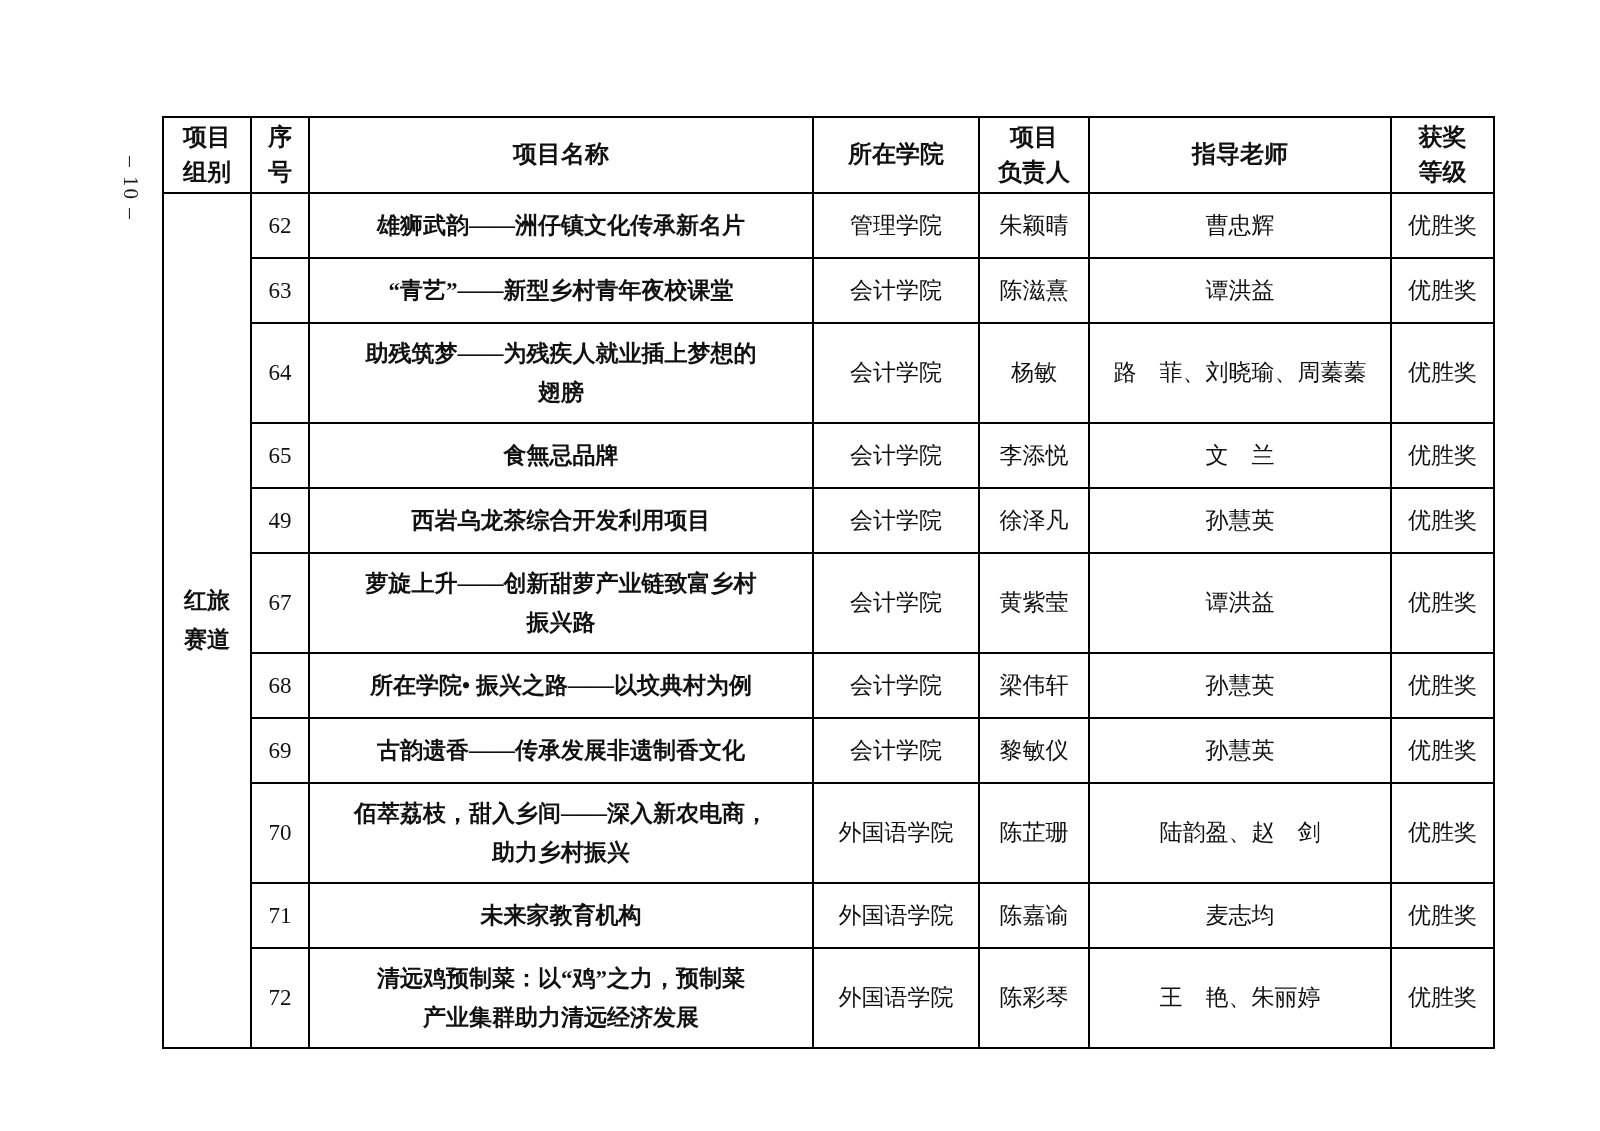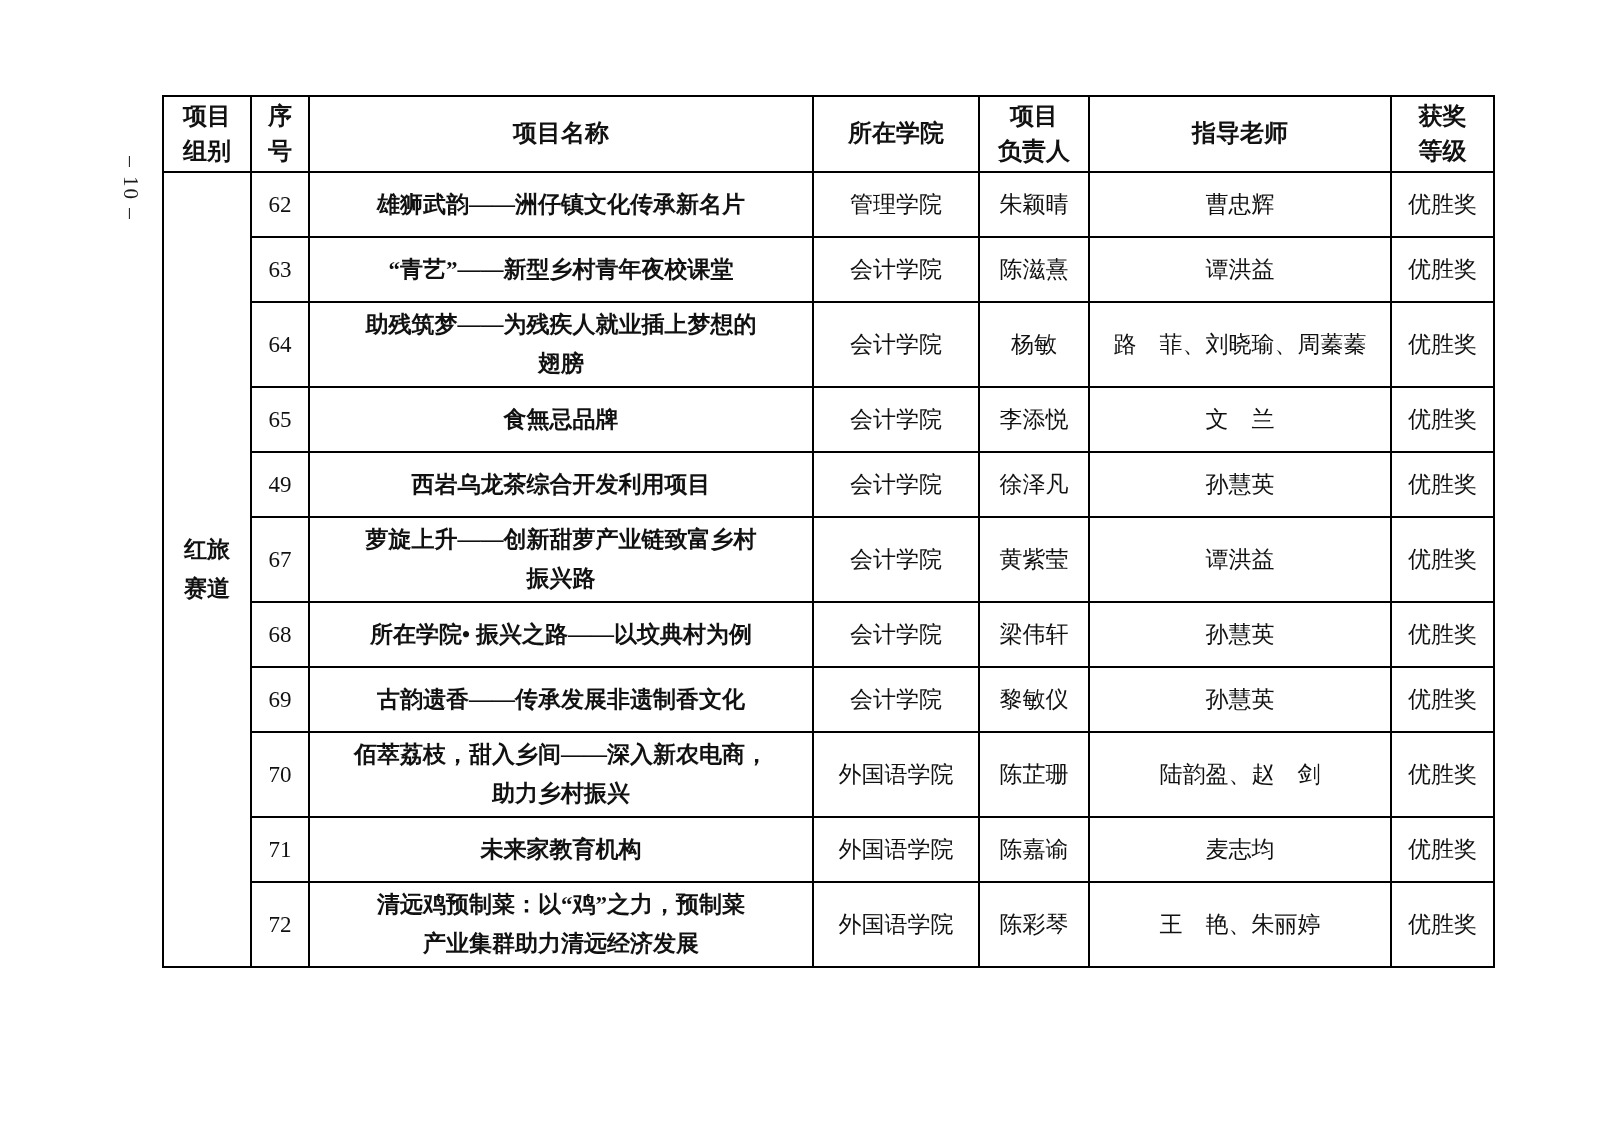--- a/index.html
+++ b/index.html
@@ -25,21 +25,21 @@
     font-size: 21px;
     letter-spacing: 2px;
     color: #1a1a1a;
     transform: rotate(90deg);
     transform-origin: center center;
     white-space: nowrap;
   }
   table.awards {
     position: absolute;
     left: 162px;
-    top: 95px;
+    top: 116px;
     width: 1331px;
     border-collapse: collapse;
     table-layout: fixed;
     background: #ffffff;
   }
   table.awards th,
   table.awards td {
     border: 2px solid #000000;
     text-align: center;
     vertical-align: middle;
@@ -51,21 +51,21 @@
     font-weight: bold;
     font-size: 24px;
     line-height: 1.45;
   }
   table.awards td {
     font-size: 23px;
     line-height: 1.7;
   }
   tr.header-row { height: 73px; }
   tr.row-single { height: 65px; }
-  tr.row-tall   { height: 85px; }
+  tr.row-tall   { height: 100px; }
   td.group-cell {
     font-weight: bold;
     font-size: 24px;
     line-height: 1.85;
   }
   td.idx-cell {
     font-size: 25px;
   }
   td.name-cell {
     padding: 2px 20px;

